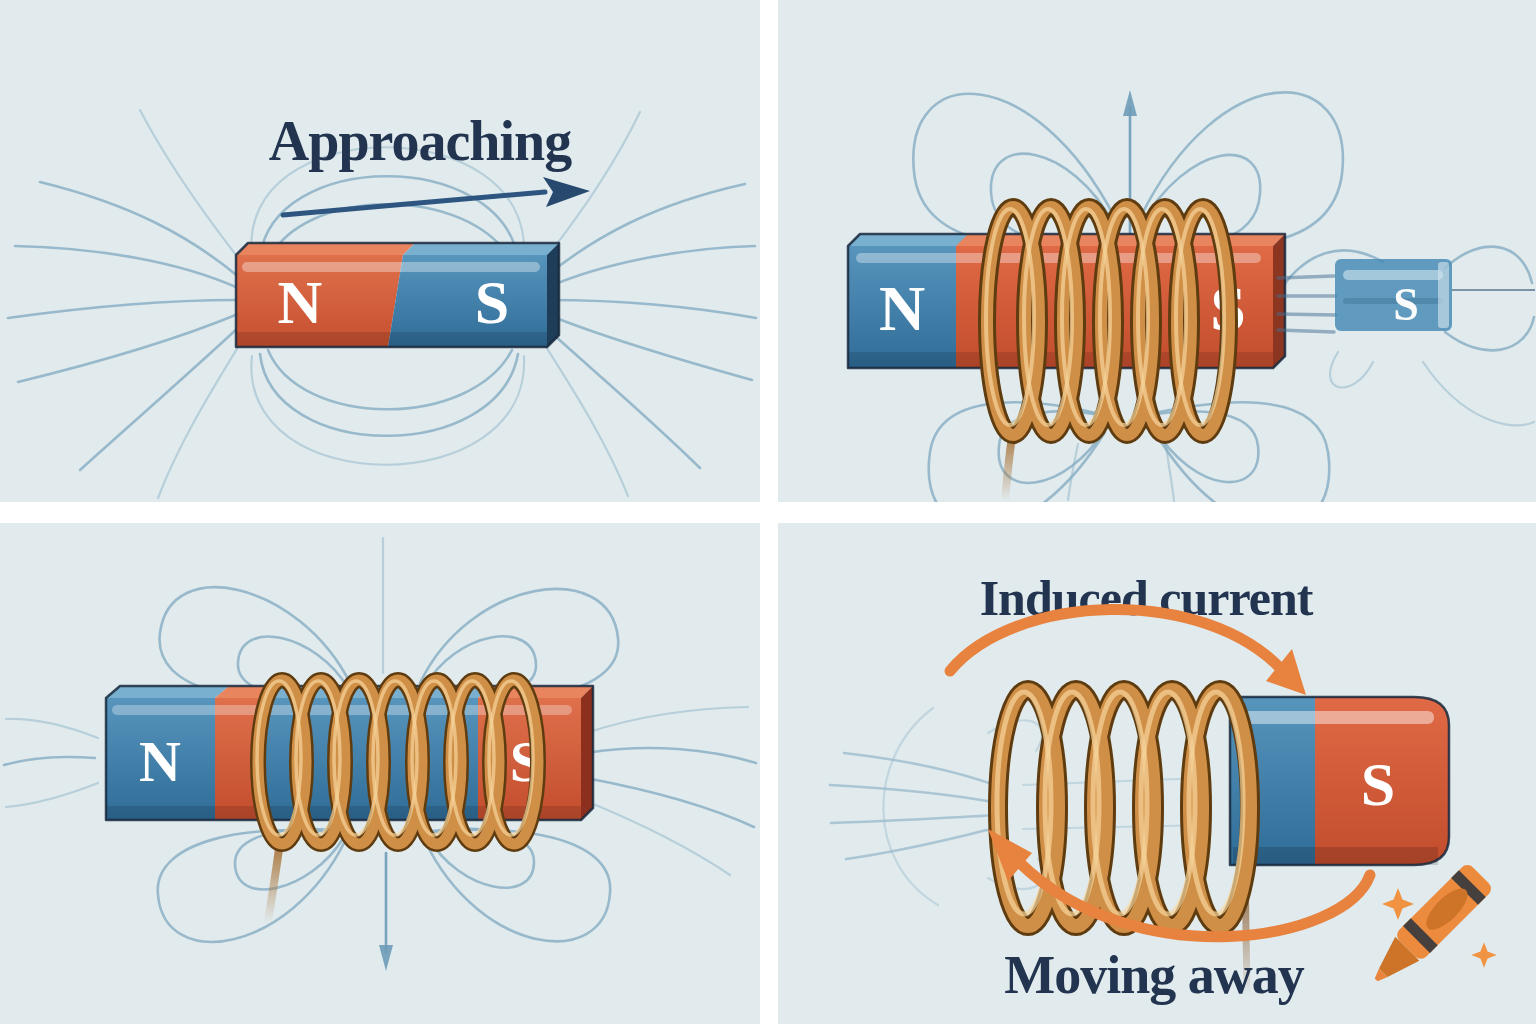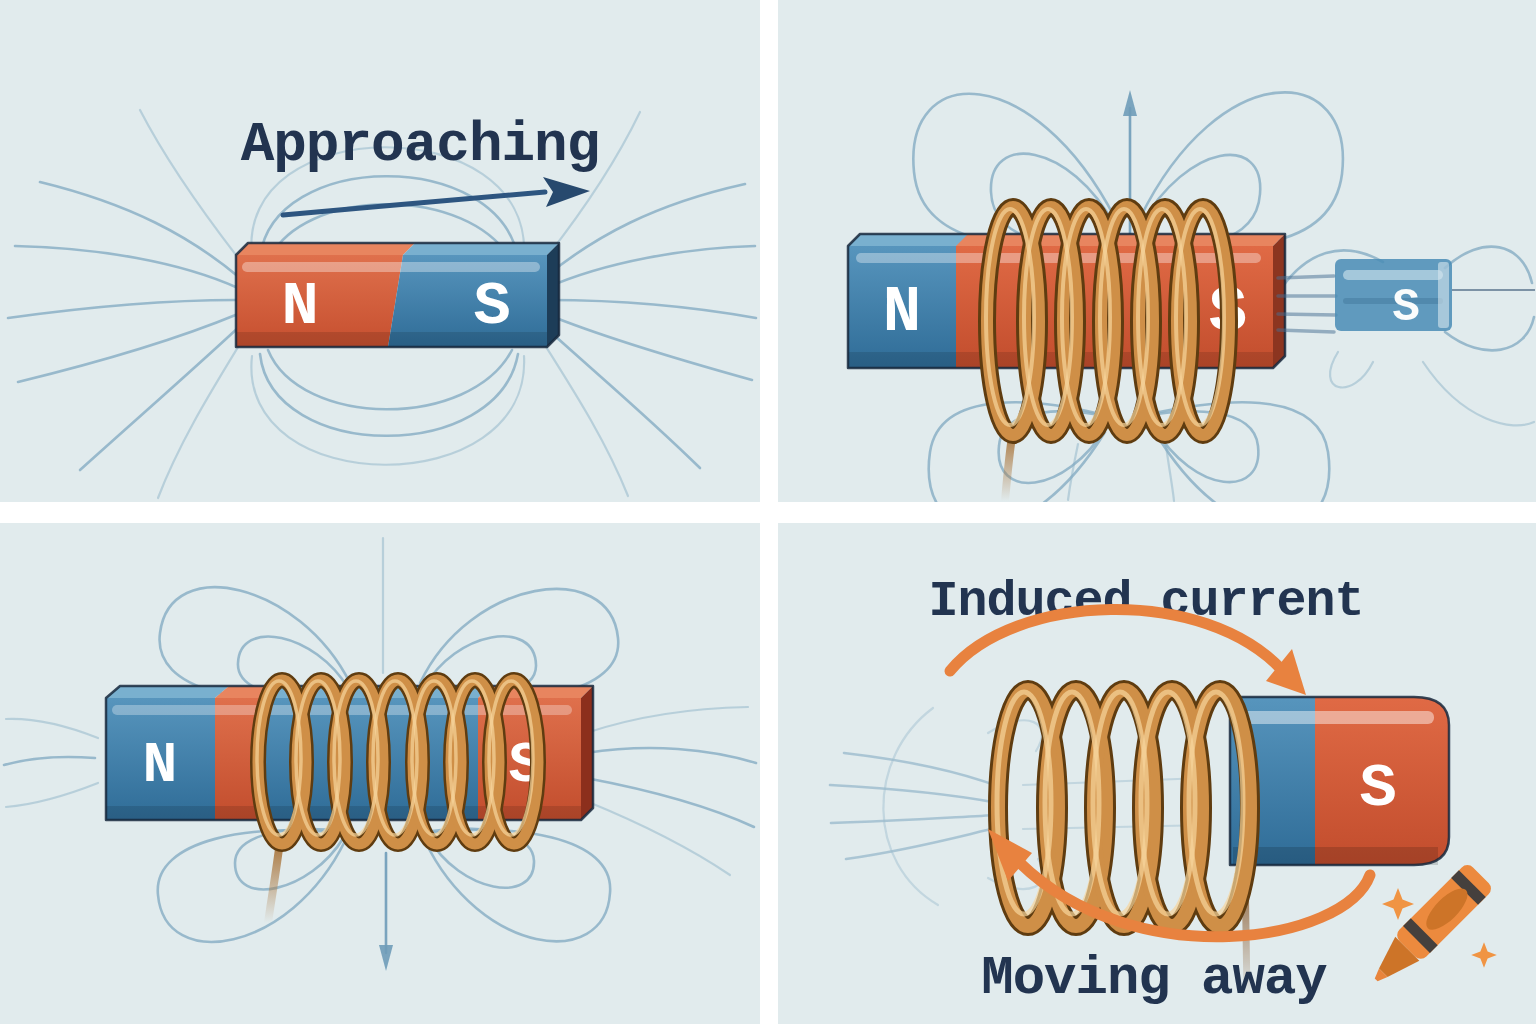--- a/index.html
+++ b/index.html
@@ -3,21 +3,21 @@
 <meta charset="utf-8">
 <style>
   html,body{margin:0;padding:0;background:#ffffff;}
   .canvas{
     width:1536px;height:1024px;
     display:grid;
     grid-template-columns:760px 758px;
     grid-template-rows:502px 501px;
     column-gap:18px;row-gap:21px;
     background:#ffffff;
-    font-family:Liberation Mono, monospace;
+    font-family:Liberation Serif, serif;
   }
   .panel{background:#e1ebed;overflow:hidden;position:relative;}
   .panel svg{display:block;width:100%;height:100%;}
   .fl{fill:none;stroke:#86acc3;stroke-width:2.6;opacity:.8;stroke-linecap:round;}
   .fl.soft{opacity:.45;stroke-width:2.2;}
   .fl.dark{stroke:#6f9cb8;opacity:.9;}
   .loopO{fill:none;stroke:#5f3c10;stroke-linecap:round;}
   .loopC{fill:none;stroke:#cf8f47;stroke-linecap:round;}
   .loopH{fill:none;stroke:#f6d49b;opacity:.7;stroke-linecap:round;}
   .mletter{fill:#ffffff;font-weight:bold;text-anchor:middle;}

